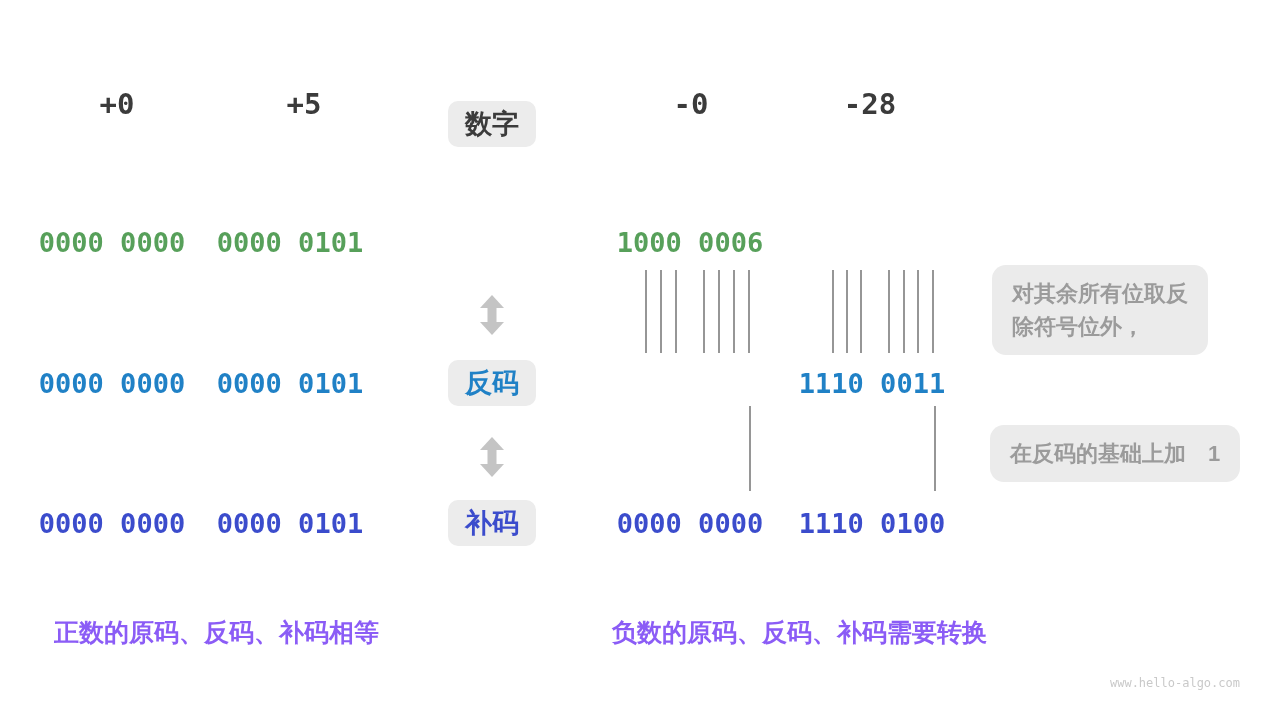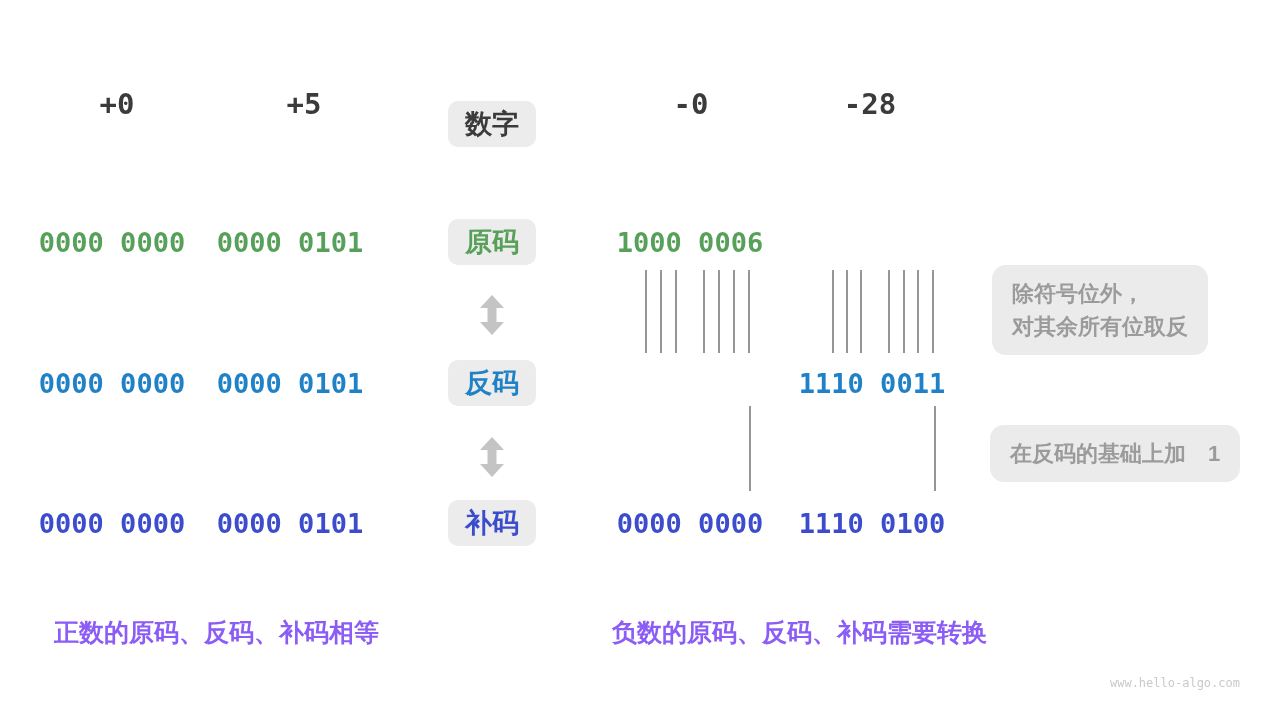--- a/index.html
+++ b/index.html
@@ -43,21 +43,20 @@
 <div id="stage">
 
   <div class="cell mono hval" style="left:117px;top:88px">+0</div>
   <div class="cell mono hval" style="left:304px;top:88px">+5</div>
   <div class="badge dark" style="left:492px;top:81px">数字</div>
   <div class="cell mono hval" style="left:691px;top:88px">-0</div>
   <div class="cell mono hval" style="left:870px;top:88px">-28</div>
 
   <div class="cell mono bin green" style="left:112px;top:227px">0000 0000</div>
   <div class="cell mono bin green" style="left:290px;top:227px">0000 0101</div>
-  <div class="badge green" style="left:492px;top:219px">原码</div>
   <div class="cell mono bin green" style="left:690px;top:227px">1000 0006</div>
 
   <svg class="arrow" style="left:480px;top:295px" width="24" height="40" viewBox="0 0 24 40">
     <polygon points="12,0 24,13 0,13" fill="#c4c4c4"></polygon>
     <rect x="7.5" y="11" width="9" height="18" fill="#c4c4c4"></rect>
     <polygon points="0,27 24,27 12,40" fill="#c4c4c4"></polygon>
   </svg>
 
   <div class="cell mono bin blue" style="left:112px;top:368px">0000 0000</div>
   <div class="cell mono bin blue" style="left:290px;top:368px">0000 0101</div>
@@ -70,22 +69,22 @@
     <polygon points="0,27 24,27 12,40" fill="#c4c4c4"></polygon>
   </svg>
 
   <div class="cell mono bin indigo" style="left:112px;top:508px">0000 0000</div>
   <div class="cell mono bin indigo" style="left:290px;top:508px">0000 0101</div>
   <div class="badge indigo" style="left:492px;top:500px">补码</div>
   <div class="cell mono bin indigo" style="left:690px;top:508px">0000 0000</div>
   <div class="cell mono bin indigo" style="left:872px;top:508px">1110 0100</div>
 
   <div class="callout" style="left:992px;top:265px">
+    <span style="display:block">对其余所有位取反</span>
     <span style="display:block">除符号位外，</span>
-    <span style="display:block">对其余所有位取反</span>
   </div>
   <div class="callout" style="left:990px;top:425px">
     <span style="display:block">在反码的基础上加　1</span>
   </div>
 
   <div class="caption" style="left:54px;top:617px">正数的原码、反码、补码相等</div>
   <div class="caption" style="left:612px;top:617px">负数的原码、反码、补码需要转换</div>
 
   <div class="watermark" style="right:40px;top:674px">www.hello-algo.com</div>
 

